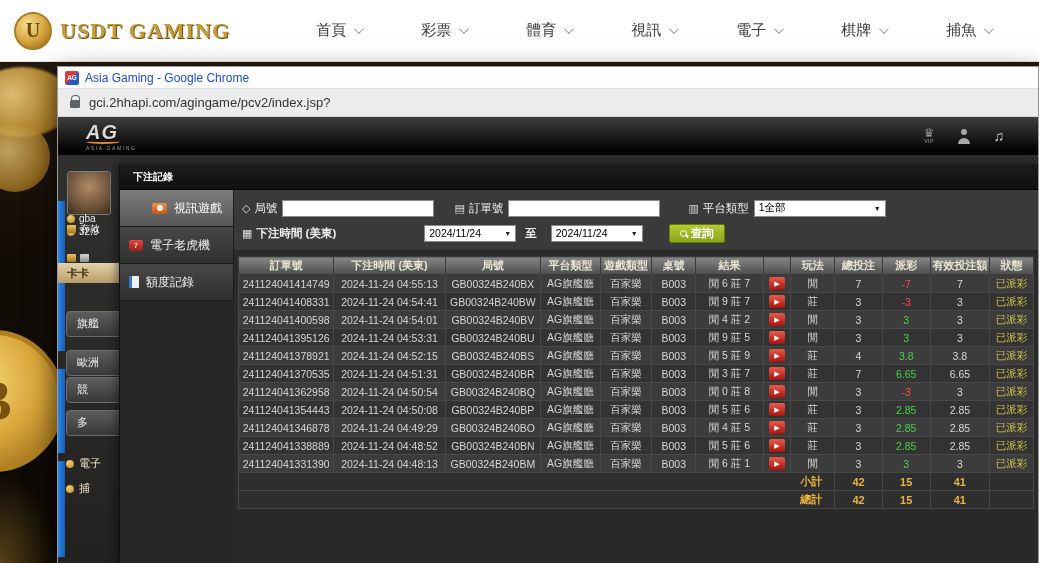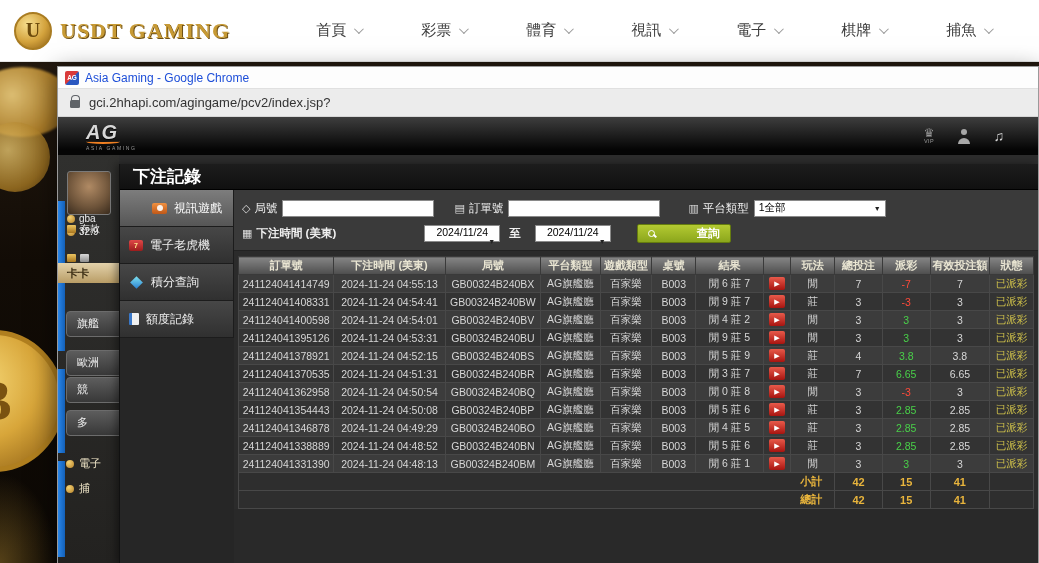--- a/index.html
+++ b/index.html
@@ -93,21 +93,21 @@
   .side-btn { position:absolute; left:8px; width:72px; height:26px; border-radius:4px;
     background:linear-gradient(180deg,#5d5d5d,#383838); border:1px solid #6c6c6c;
     color:#f0f0f0; font-size:11px; line-height:24px; padding-left:10px; cursor:pointer;font-family:Liberation Mono, monospace; }
   .bottom-item { position:absolute; left:8px; display:flex; align-items:center; gap:5px;
     color:#f0e6c8; font-size:11px; cursor:pointer; }
 
   
   .panel { position:absolute; top:47px; left:61px; right:0; bottom:0; background:#2b2b2b;
     border-left:1px solid #111; box-shadow:-3px 0 8px rgba(0,0,0,.4); }
   .panel-header { height:26px; background:linear-gradient(180deg,#1d1d1d,#101010);
-    display:flex; align-items:center; padding-left:13px; color:#fff; font-size:17px; font-weight:bold;
+    display:flex; align-items:center; padding-left:13px; color:#fff; font-size:10px; font-weight:bold;
     border-bottom:1px solid #000;font-family:Liberation Serif, serif; }
   .panel-body { display:flex; height:calc(100% - 26px); }
   .panel-menu { width:114px; flex:0 0 114px; background:#262626; }
   .menu-item { height:37px; display:flex; align-items:center; gap:7px; padding-left:9px;
     background:linear-gradient(180deg,#474747,#303030); border-bottom:1px solid #1c1c1c;
     border-right:1px solid #1c1c1c; color:#efefef; font-size:12px; cursor:pointer; }
   .menu-item.selected { background:linear-gradient(180deg,#7d7d7d,#565656); color:#fff;padding-left:32px; }
   .camera-icon { width:15px; height:11px; background:linear-gradient(180deg,#f09040,#c05818); border-radius:2px; position:relative; flex:0 0 auto; }
   .camera-icon::after { content:""; position:absolute; left:4.5px; top:2.5px; width:6px; height:6px; border-radius:50%;
     background:#fff; opacity:.9; }
@@ -125,25 +125,25 @@
   .filter-row + .filter-row { margin-top:3px; }
   .f-label { color:#f0f0f0; font-size:11.5px; display:flex; align-items:center; gap:4px; white-space:nowrap; }
   .f-label.bold { font-weight:bold; }
   .glyph-icon { font-size:11px; color:#ddd; line-height:11px; }
   .f-input { width:152px; height:17px; border:1px solid #8a8a8a; background:#fff; margin-left:5px;
     font-size:10.5px; padding:0 3px; }
   .gap20 { width:20px; } .gap12 { width:12px; } .gap28 { width:28px; }
   .select-box { height:17px; background:#fff; border:1px solid #8a8a8a; display:flex; align-items:center;
     font-size:10.5px; color:#000; padding:0 4px; cursor:pointer; margin-left:5px; }
   .select-box .sel-arrow { margin-left:auto; font-size:7px; color:#222; padding-left:6px; }
-  .w-platform { width:132px; } .w-date { width:76px;flex-direction:column; }
+  .w-platform { width:132px; } .w-date { width:92px; }
   .to-label { color:#f0f0f0; font-size:11.5px; margin:0 9px; font-weight:bold; }
   .search-btn { margin-left:26px; height:19px; padding:0 10px; display:flex; align-items:center;
     background:linear-gradient(180deg,#b4ca32,#8ba61c); border:1px solid #657c0e; border-radius:2px;
-    color:#fff; font-size:11.5px; font-weight:bold; cursor:pointer;gap:38px; }
+    color:#fff; font-size:11.5px; font-weight:bold; cursor:pointer; }
   .mag-icon { width:7px; height:7px; border:1.6px solid #fff; border-radius:50%; display:inline-block;
     position:relative; margin-right:4px; flex:0 0 auto; }
   .mag-icon::after { content:""; position:absolute; width:4px; height:1.6px; background:#fff;
     transform:rotate(45deg); right:-3px; bottom:-1.5px; }
 
   
   .bet-table { width:calc(100% - 8px); margin:5px 4px 0 4px; border-collapse:collapse; table-layout:fixed; }
   .bet-table th { height:18px; background:linear-gradient(180deg,#858585,#4d4d4d);
     color:#e9e5d2; font-size:11px; font-weight:bold; border:1px solid #3a3a3a; overflow:hidden; white-space:nowrap; }
   .bet-table td { height:18px; color:#d6d6d6; font-size:10.5px; text-align:center;
@@ -277,24 +277,20 @@
         <div class="panel-header">下注記錄</div>
         <div class="panel-body">
           <div class="panel-menu" id="panel-menu">
               <div class="menu-item selected">
                 <span class="camera-icon"></span>
                 <span>視訊遊戲</span>
               </div>
               <div class="menu-item">
                 <span class="slot-icon">7</span>
                 <span>電子老虎機</span>
-              </div>
-              <div class="menu-item">
-                <span class="gem-icon"></span>
-                <span>積分查詢</span>
               </div>
               <div class="menu-item">
                 <span class="doc-icon"></span>
                 <span>額度記錄</span>
               </div>
             </div>
           <div class="panel-main">
 
             <div class="filters">
               <div class="filter-row">

